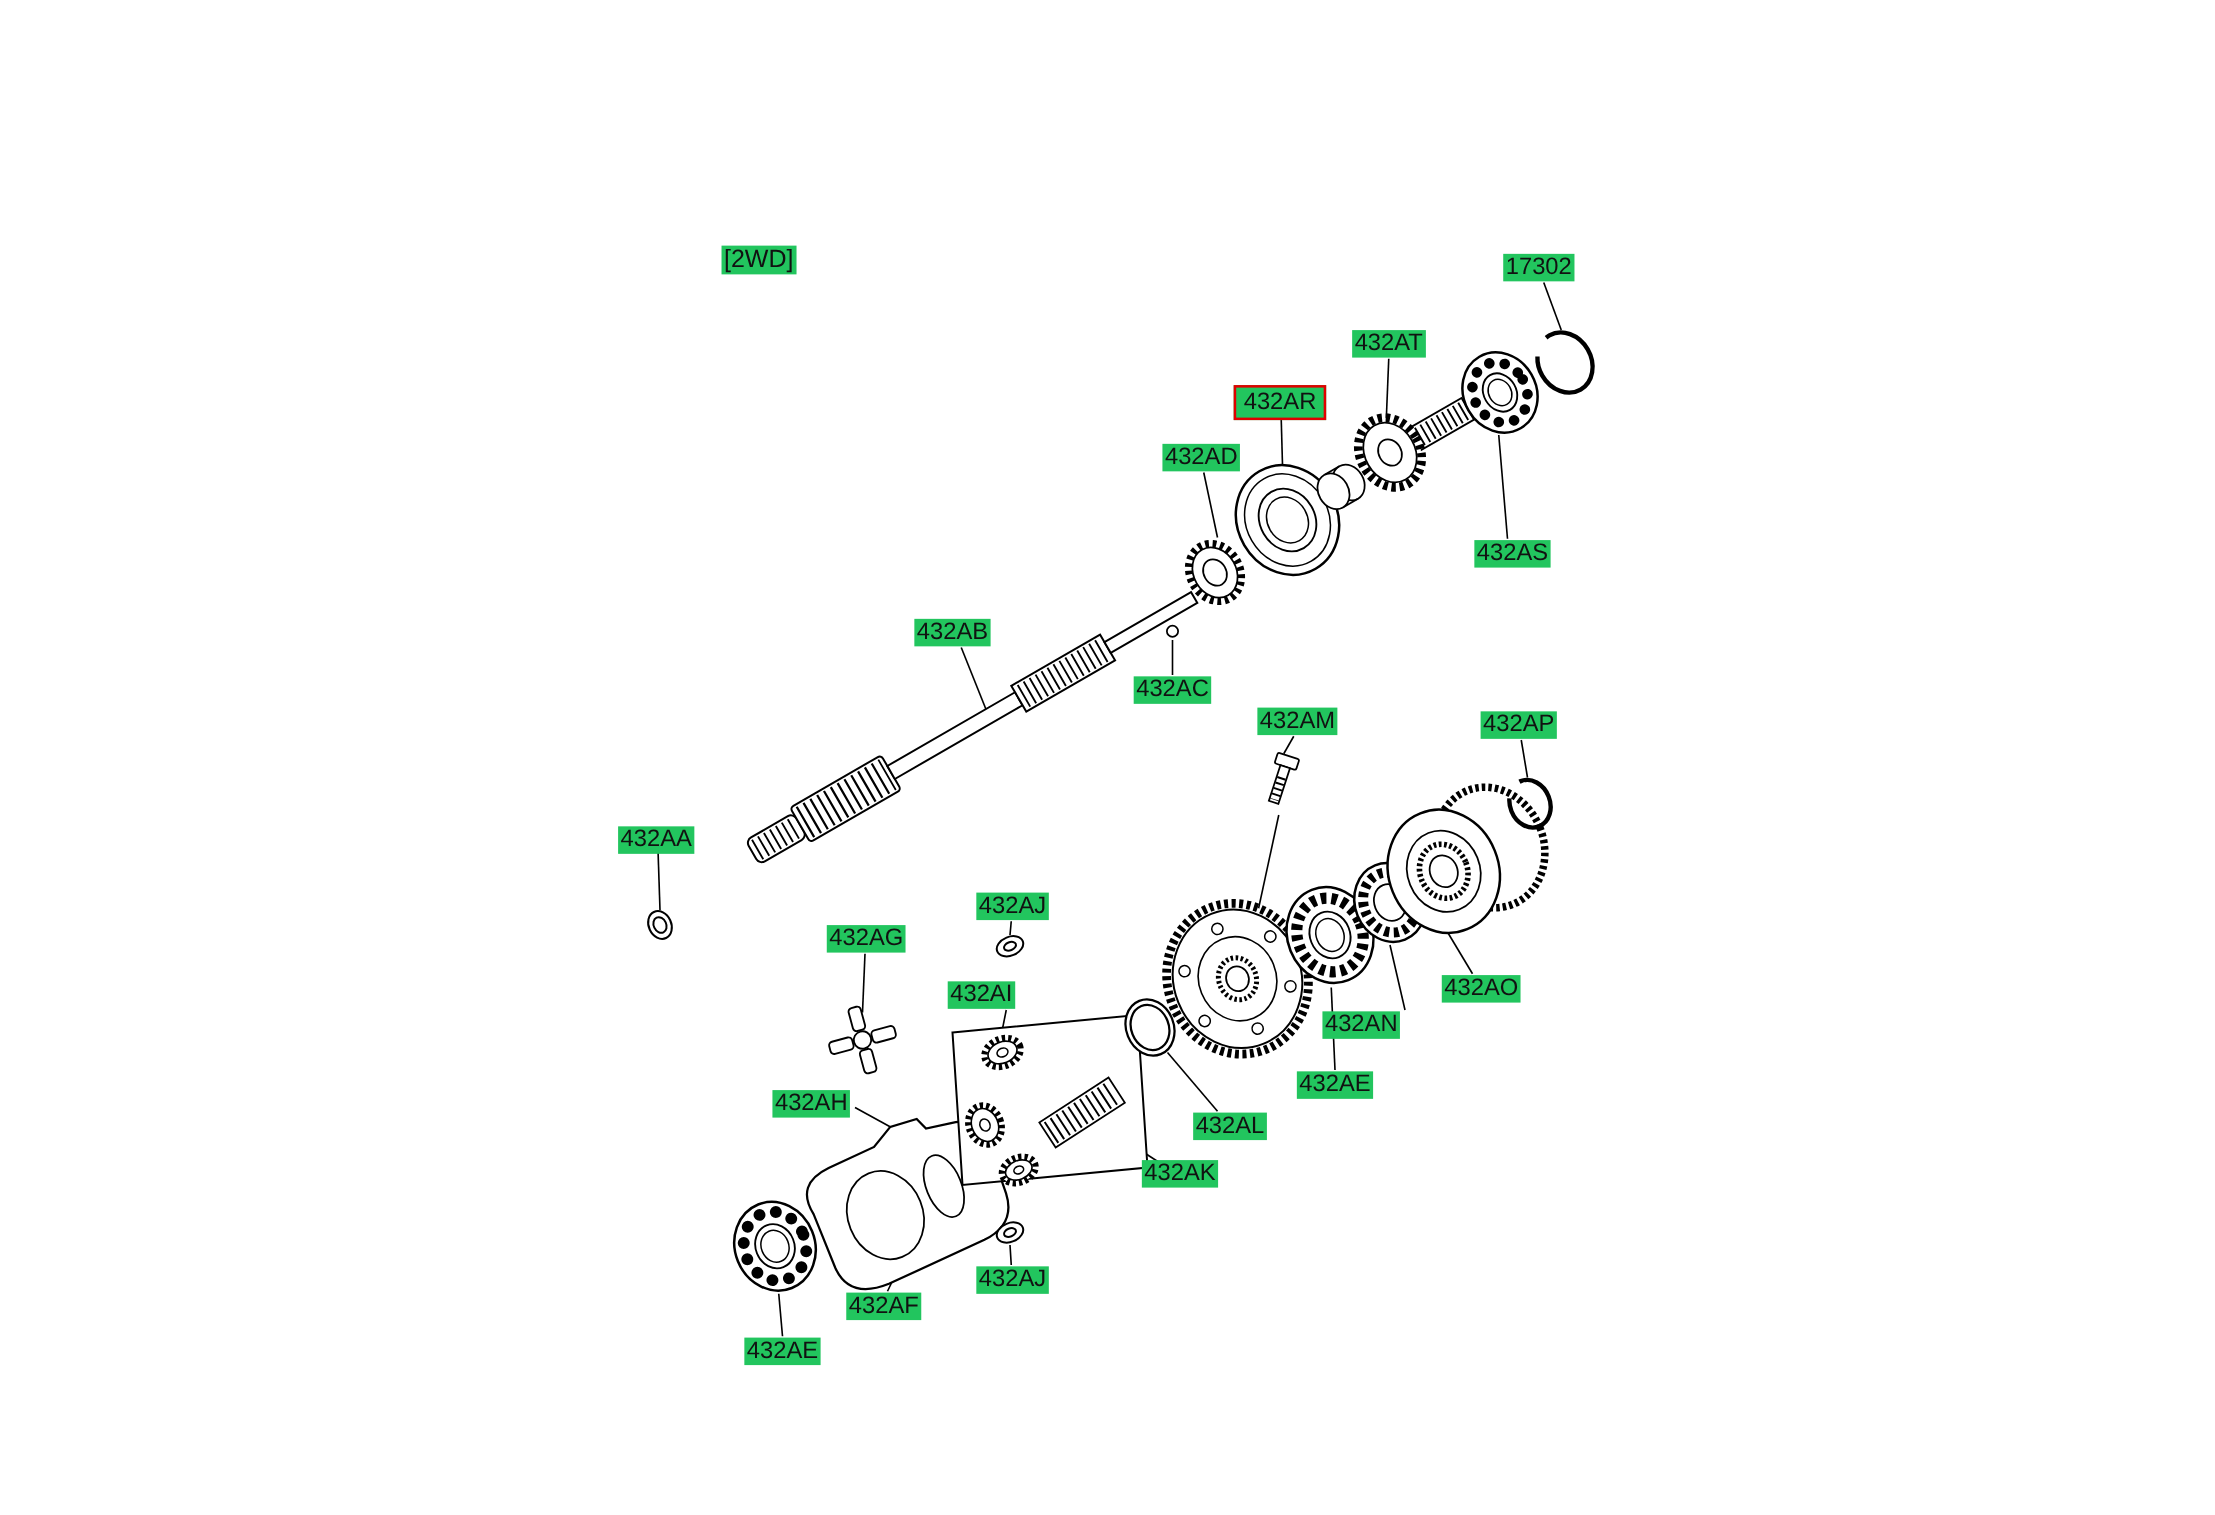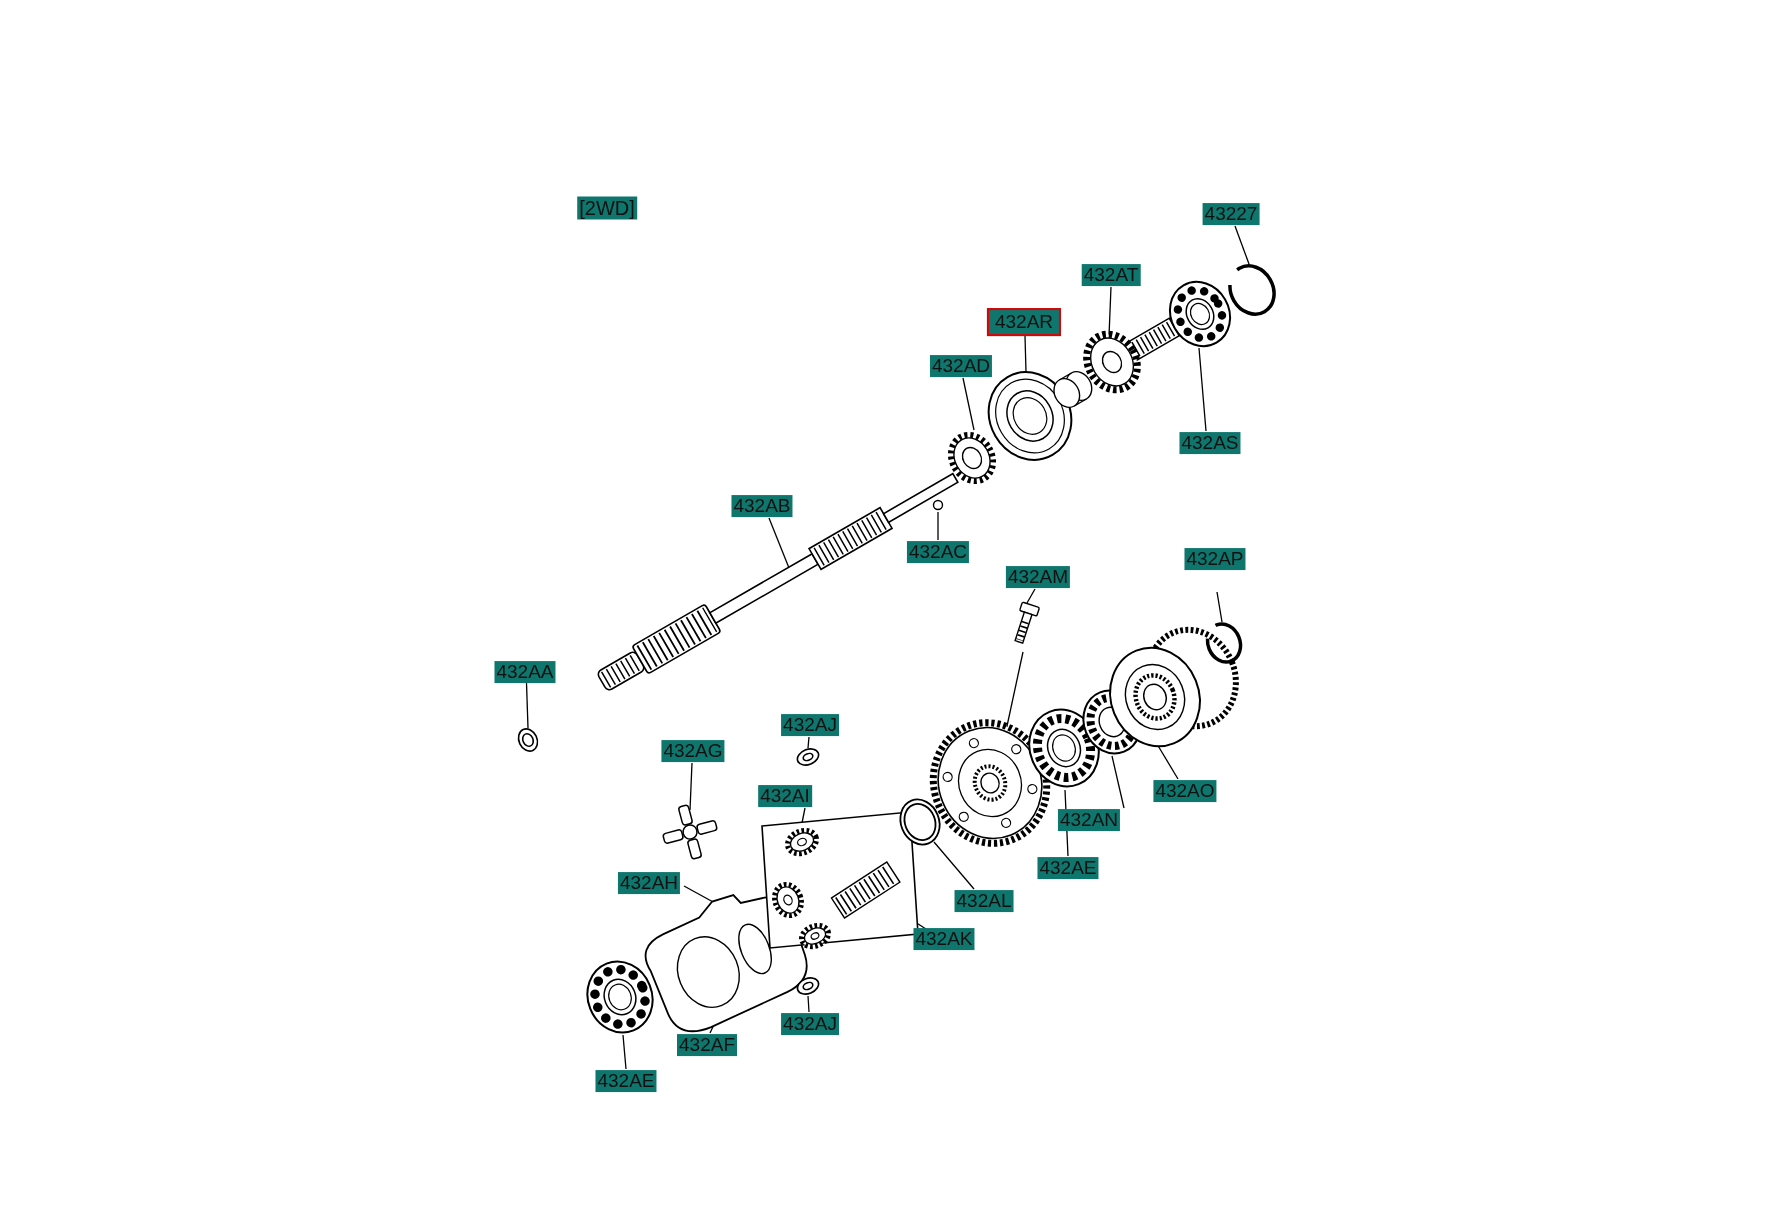--- a/index.html
+++ b/index.html
@@ -11,21 +11,21 @@
     font-family:"Liberation Sans",sans-serif;
     overflow:hidden;
   }
   #drawing{position:absolute;left:0;top:0;}
   .lbl{
     position:absolute;
     transform:translate(-50%,-50%);
     font:400 19px/1.15 "Liberation Sans",sans-serif;
     color:#111;
     white-space:nowrap;
-    background:#0f766e;
+    background:#22c55e;
     padding:0 2px;
   }
   .lbl.hl{
     border:2px solid var(--highlight);
     padding:1px 6px;
   }
   .variant{
     font-size:20px;
     color:#111;
   }
@@ -230,29 +230,29 @@
       </g>
     </g>
 
     <g transform="translate(1224 643) rotate(-22)">
       <ellipse rx="16" ry="19.5" stroke-width="3.5" stroke-dasharray="96 16" stroke-dashoffset="30"></ellipse>
     </g>
   </svg>
 
   <div class="lbl variant" style="left:607px;top:208px">[2WD]</div>
 
-  <div class="lbl" style="left:1231px;top:214px">43227</div>
+  <div class="lbl" style="left:1231px;top:214px">17302</div>
   <div class="lbl" style="left:1111px;top:275px">432AT</div>
   <div class="lbl hl" style="left:1024px;top:322px">432AR</div>
   <div class="lbl" style="left:961px;top:366px">432AD</div>
   <div class="lbl" style="left:1210px;top:443px">432AS</div>
   <div class="lbl" style="left:762px;top:506px">432AB</div>
   <div class="lbl" style="left:938px;top:552px">432AC</div>
   <div class="lbl" style="left:1038px;top:577px">432AM</div>
-  <div class="lbl" style="left:1215px;top:559px">432AP</div>
+  <div class="lbl" style="left:1215px;top:580px">432AP</div>
   <div class="lbl" style="left:525px;top:672px">432AA</div>
   <div class="lbl" style="left:810px;top:725px">432AJ</div>
   <div class="lbl" style="left:693px;top:751px">432AG</div>
   <div class="lbl" style="left:785px;top:796px">432AI</div>
   <div class="lbl" style="left:1185px;top:791px">432AO</div>
   <div class="lbl" style="left:1089px;top:820px">432AN</div>
   <div class="lbl" style="left:1068px;top:868px">432AE</div>
   <div class="lbl" style="left:984px;top:901px">432AL</div>
   <div class="lbl" style="left:649px;top:883px">432AH</div>
   <div class="lbl" style="left:944px;top:939px">432AK</div>

